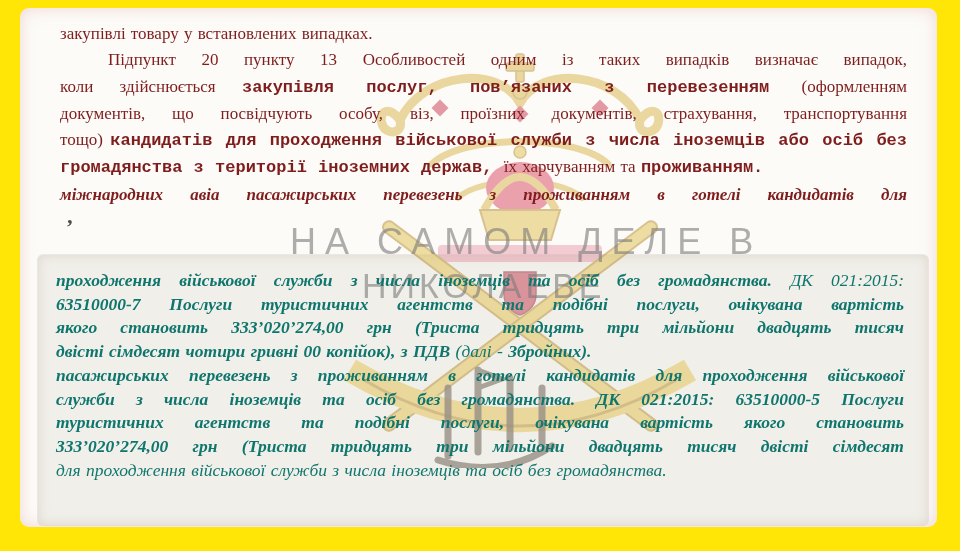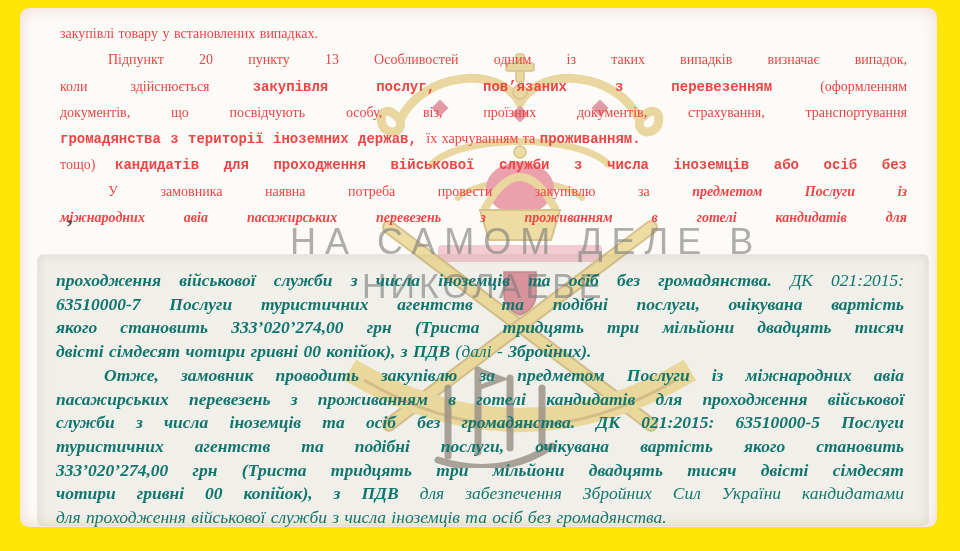--- a/index.html
+++ b/index.html
@@ -25,21 +25,21 @@
   .wm{
     position:absolute;z-index:3;white-space:nowrap;
     font-family:"Liberation Sans",sans-serif;font-weight:400;
     color:rgba(122,122,122,.60);
   }
   .wm1{left:270px;top:212px;font-size:36px;letter-spacing:9px;transform:scaleY(1.05);}
   .wm2{left:342px;top:258px;font-size:34px;letter-spacing:4px;transform:scaleY(1.05);}
   
   .f1{
     position:absolute;left:40px;top:13px;width:847px;z-index:4;
-    font-size:14px;line-height:26.3px;color:#ef4444;
+    font-size:17px;line-height:26.3px;color:#7f1d1d;
     word-spacing:1px;
   }
   
   .f2{
     position:absolute;left:36px;top:261px;width:848px;z-index:4;
     font-size:17.5px;line-height:23.7px;color:#0f766e;
     font-style:italic;font-weight:bold;word-spacing:1px;
   }
   .ln{display:block;text-align:justify;text-align-last:justify;}
   .ln.end{text-align-last:left;}
@@ -111,35 +111,32 @@
   </svg>
 
   <div class="wm wm1">НА САМОМ ДЕЛЕ В</div>
   <div class="wm wm2">НИКОЛАЕВЕ</div>
 
   <div class="f1">
     <div class="ln end"><span>закупівлі товару у встановлених випадках.</span></div>
     <div class="ln ind"><span>Підпункт 20 пункту 13 Особливостей одним із таких випадків визначає випадок,</span></div>
     <div class="ln"><span>коли здійснюється </span><span class="b">закупівля послуг, пов’язаних з перевезенням </span><span>(оформленням</span></div>
     <div class="ln"><span>документів, що посвідчують особу, віз, проїзних документів, страхування, транспортування</span></div>
+    <div class="ln"><span>тощо) </span><span class="b">кандидатів для проходження військової служби з числа іноземців або осіб без</span></div>
     <div class="ln end"><span class="b">громадянства з території іноземних держав, </span><span>їх харчуванням та </span><span class="b">проживанням.</span></div>
-    <div class="ln"><span>тощо) </span><span class="b">кандидатів для проходження військової служби з числа іноземців або осіб без</span></div>
-    <div class="ln ind"><span>У замовника наявна потреба провести закупівлю за </span><span class="bi">предметом Послуги із</span></div>
     <div class="ln"><span class="bi">міжнародних авіа пасажирських перевезень з проживанням в готелі кандидатів для</span></div>
   </div>
 
   <div class="mark">’</div>
 
   <div class="f2">
     <div class="ln"><span>проходження військової служби з числа іноземців та осіб без громадянства. </span><span class="lt">ДК 021:2015:</span></div>
     <div class="ln"><span>63510000-7 Послуги туристичних агентств та подібні послуги, очікувана вартість</span></div>
     <div class="ln"><span>якого становить 333’020’274,00 грн (Триста тридцять три мільйони двадцять тисяч</span></div>
     <div class="ln end"><span>двісті сімдесят чотири гривні 00 копійок), з ПДВ </span><span class="lt">(далі - </span><span> Збройних).</span></div>
-    <div class="ln ind"><span>Отже, замовник проводить закупівлю за предметом Послуги із міжнародних авіа</span></div>
     <div class="ln"><span>пасажирських перевезень з проживанням в готелі кандидатів для проходження військової</span></div>
     <div class="ln"><span>служби з числа іноземців та осіб без громадянства. ДК 021:2015: 63510000-5 Послуги</span></div>
     <div class="ln"><span>туристичних агентств та подібні послуги, очікувана вартість якого становить</span></div>
     <div class="ln"><span>333’020’274,00 грн (Триста тридцять три мільйони двадцять тисяч двісті сімдесят</span></div>
-    <div class="ln"><span>чотири гривні 00 копійок), з ПДВ </span><span class="lt">для забезпечення Збройних Сил України кандидатами</span></div>
     <div class="ln end"><span class="lt">для проходження військової служби з числа іноземців та осіб без громадянства.</span></div>
   </div>
 
 </div>
 
 </body></html>

